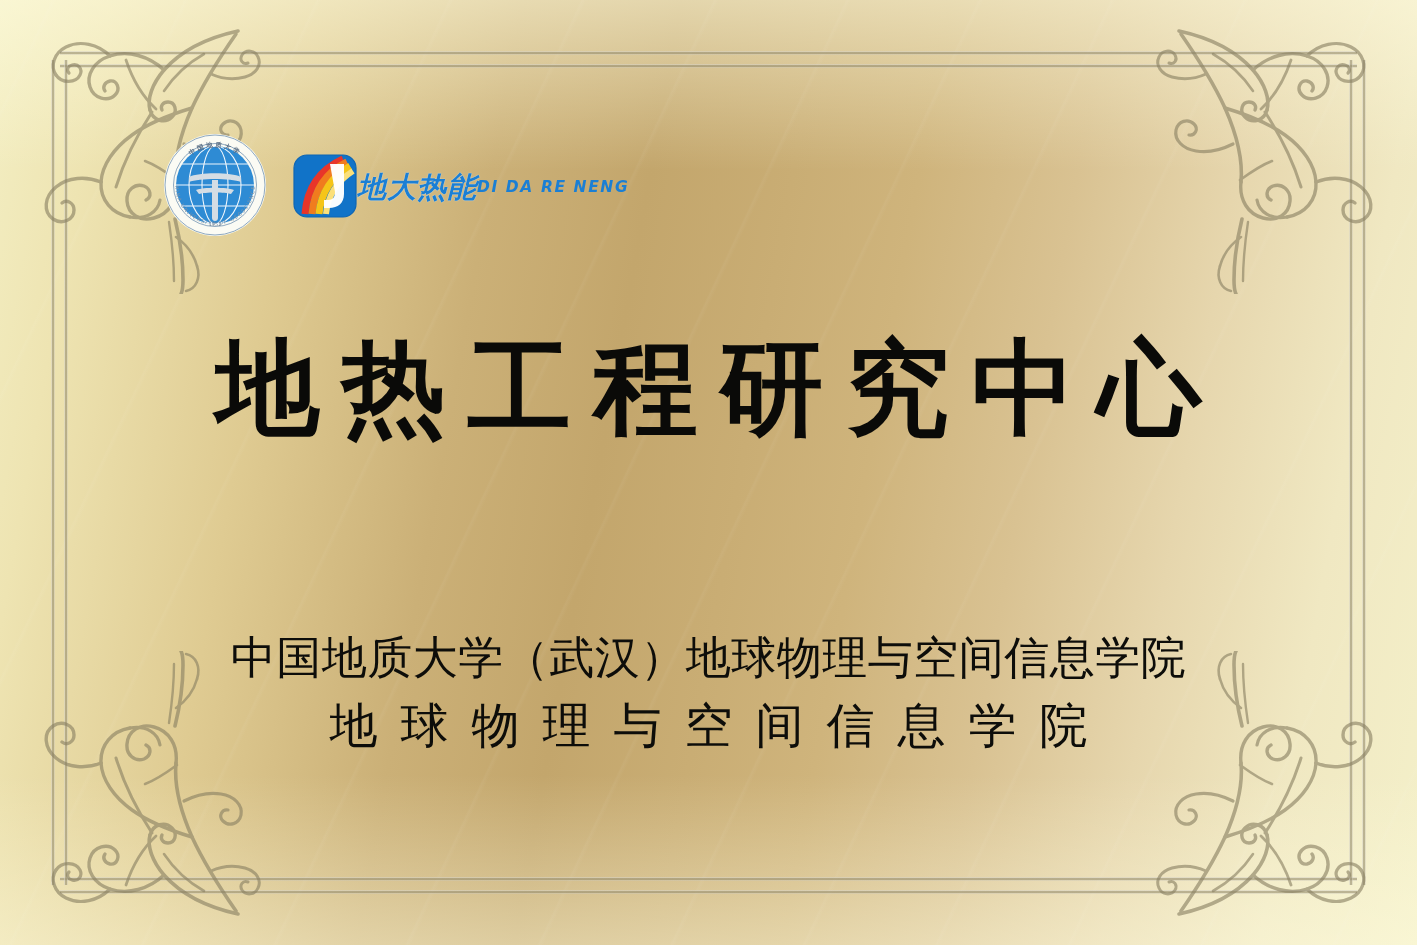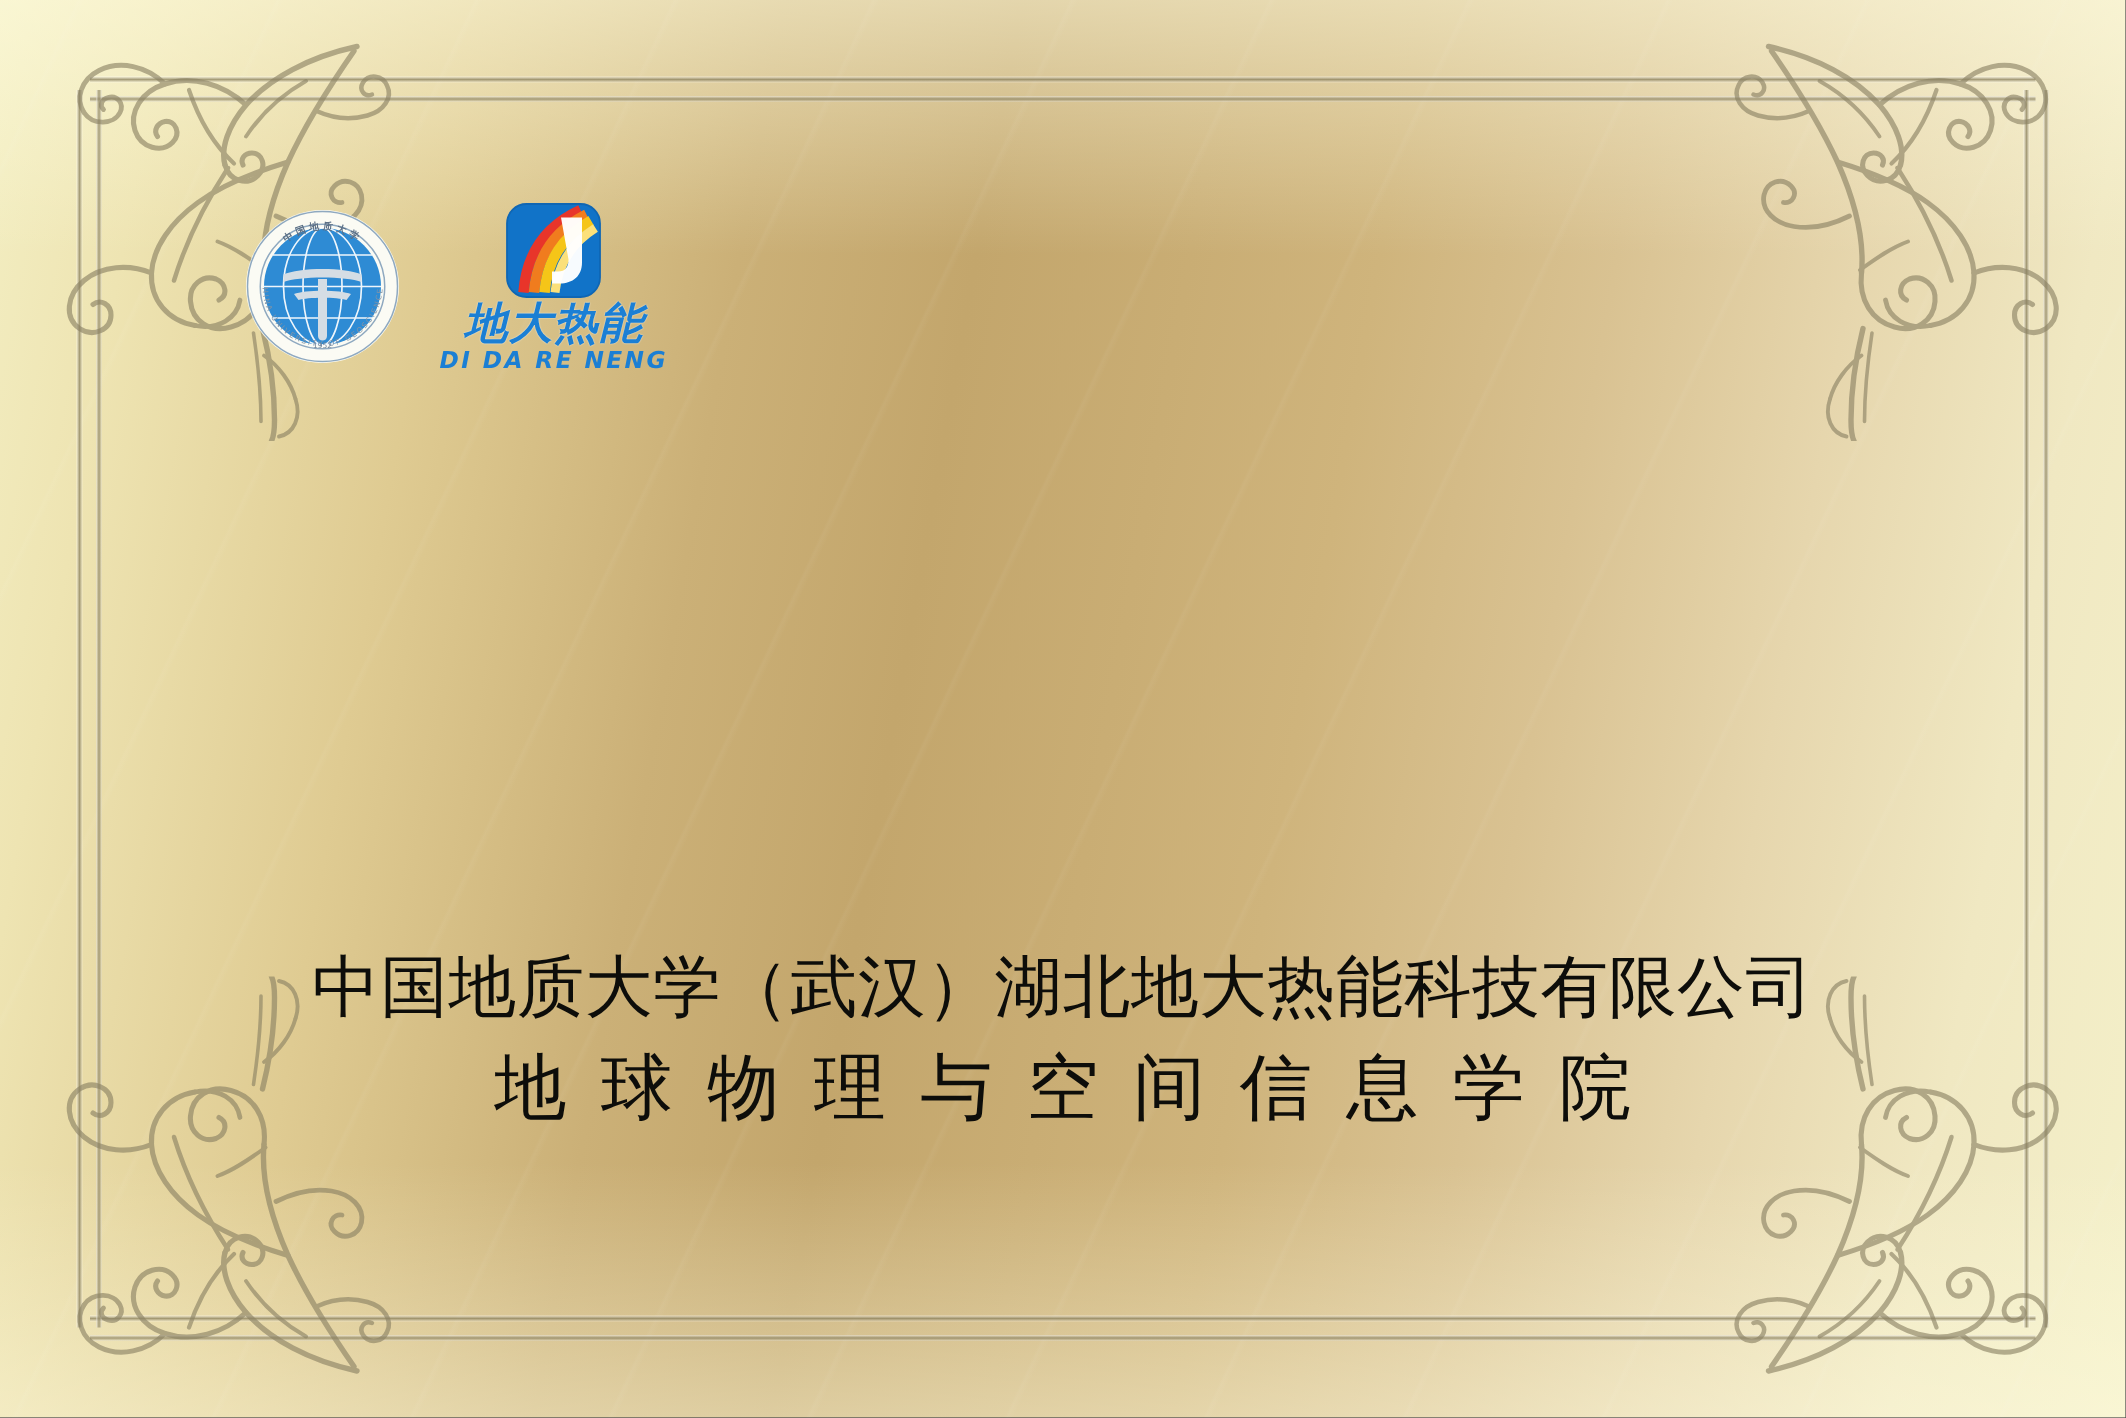--- a/index.html
+++ b/index.html
@@ -83,21 +83,21 @@
     position: absolute;
     top: 133px;
     left: 163px;
     display: flex;
     align-items: center;
     gap: 26px;
   }
   .seal { width: 104px; height: 104px; }
   .company-logo {
     display: flex;
-    flex-direction: column;
+    flex-direction: row;
     align-items: center;
     margin-top: 2px;
   }
   .company-mark { width: 64px; height: 64px; }
   .company-cn {
     font-family: "DejaVu Sans", "Liberation Sans", sans-serif;
     font-size: 29px;
     font-weight: bold;
     font-style: italic;
     color: #1b7fd4;
@@ -339,19 +339,20 @@
           </g>
           <path d="M37 10 h14 v30 c0 9 -6 14 -15 14 h-5 v-8 h4 c5 0 7 -3 7 -8 Z" fill="#ffffff" opacity="0.97"></path>
           <rect x="1" y="1" width="62" height="62" rx="13" ry="13" fill="none" stroke="#0f66b4" stroke-width="1.2"></rect>
         </svg>
       </div>
       <div class="company-cn">地大热能</div>
       <div class="company-en">DI DA RE NENG</div>
     </div>
   </div>
 
+  <div class="main-title">地热工程研究中心</div>
 
   <div class="sub-block">
-    <div class="sub-line-1">中国地质大学（武汉）湖北地大热能科技有限公司</div>
+    <div class="sub-line-1">中国地质大学（武汉）地球物理与空间信息学院</div>
     <div class="sub-line-2">地球物理与空间信息学院</div>
   </div>
 
 </div>
 
 </body></html>

